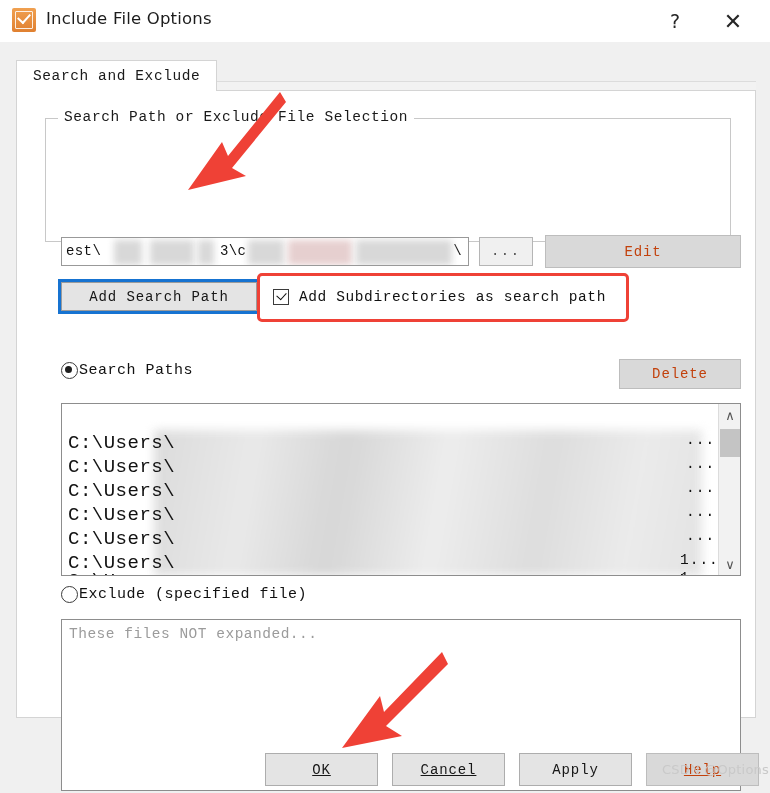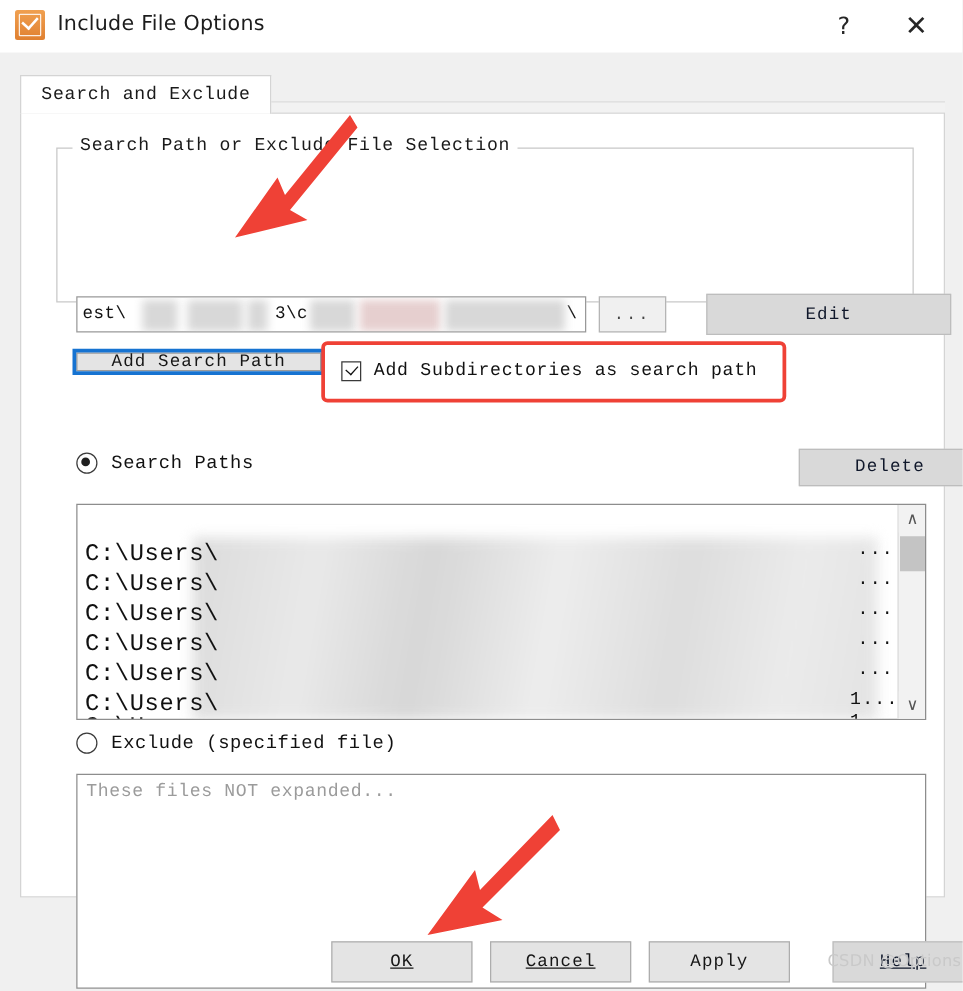--- a/index.html
+++ b/index.html
@@ -95,28 +95,28 @@
   
   .redact { position: absolute; background: #d8d8d8; filter: blur(3.5px); }
 
   .btn {
     background: #e4e4e4; border: 1px solid #adadad;
     display: flex; align-items: center; justify-content: center;
     font-family: "Liberation Mono","DejaVu Sans Mono",monospace;
     font-size: 14px; color: #161616; letter-spacing: .9px;
     cursor: default; white-space: nowrap;
   }
-  .btn.disabled { color: #0f172a; background: #d9d9d9; border-color: #bdbdbd; margin-left: 20px; }
+  .btn.disabled { color: #c2410c; background: #d9d9d9; border-color: #bdbdbd; }
 
   .btn-dots { position: absolute; left: 462px; top: 146px; width: 54px; height: 29px;
               background:#f0f0f0; border:1px solid #b5b5b5; letter-spacing: 2px; font-size: 13px; color:#444;}
   .btn-edit { position: absolute; left: 528px; top: 144px; width: 196px; height: 33px; }
 
   .btn-addsearch {
-    position: absolute; left: 44px; top: 191px; width: 196px; height: 15px;
+    position: absolute; left: 44px; top: 191px; width: 196px; height: 29px;
     background: #e4e4e4; border: 1px solid #9b9b9b;
     outline: 3px solid #1673d1; outline-offset: 0px;
   }
 
   .cb-wrap {
     position: absolute; left: 256px; top: 192px; height: 28px;
     display: flex; align-items: center; gap: 10px;
   }
   .checkbox {
     width: 16px; height: 16px; border: 1.4px solid #3a3a3a; background: #fff;
@@ -130,32 +130,32 @@
   }
   .cb-label { font-size: 14.5px; color: #111; letter-spacing: .6px; white-space: nowrap; }
 
   
   .annot-rect {
     position: absolute; left: 240px; top: 182px; width: 372px; height: 49px;
     border: 3.5px solid #ef4136; border-radius: 5px; pointer-events: none; z-index: 6;
   }
 
   
-  .radio-row { position: absolute; display: flex; align-items: flex-end; gap: 11px; }
+  .radio-row { position: absolute; display: flex; align-items: flex-end; gap: 1px; }
   .radio {
     width: 17px; height: 17px; border: 1.6px solid #3a3a3a; border-radius: 50%;
     background: #fff; position: relative; flex: none;
   }
   .radio.on:after {
     content: ""; position: absolute; left: 3px; top: 3px; width: 7px; height: 7px;
     border-radius: 50%; background: #1f1f1f;
   }
   .radio-label { font-size: 15px; color: #111; letter-spacing: .5px; white-space: nowrap; }
 
-  .btn-delete { position: absolute; left: 602px; top: 268px; width: 146px; height: 30px; }
+  .btn-delete { position: absolute; left: 602px; top: 268px; width: 122px; height: 30px; }
 
   .listbox {
     position: absolute; left: 44px; top: 312px; width: 680px; height: 173px;
     background: #ffffff; border: 1px solid #8d8d8d; overflow: hidden;
   }
   .list-head {
     position: absolute; left: 6px; top: 5px; font-size: 14.5px; color: #111;
     letter-spacing: .5px; white-space: nowrap;
   }
   .list-row {

